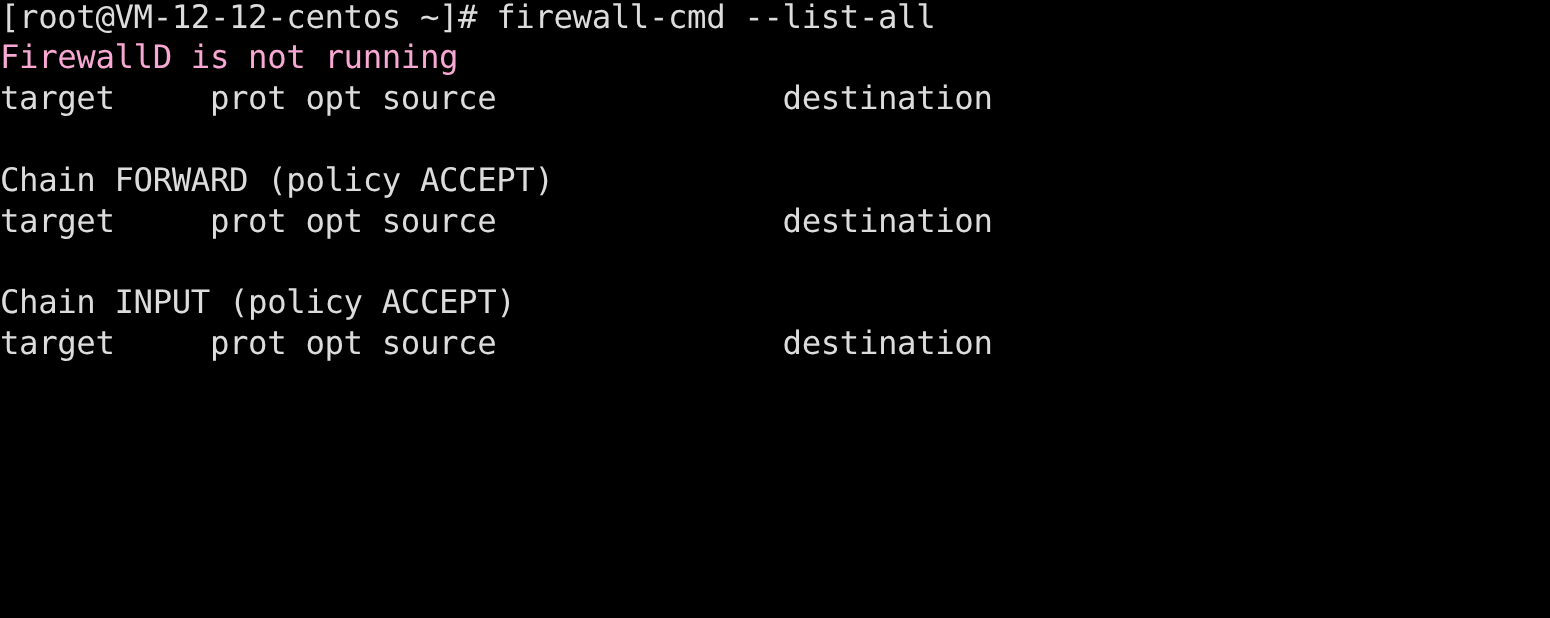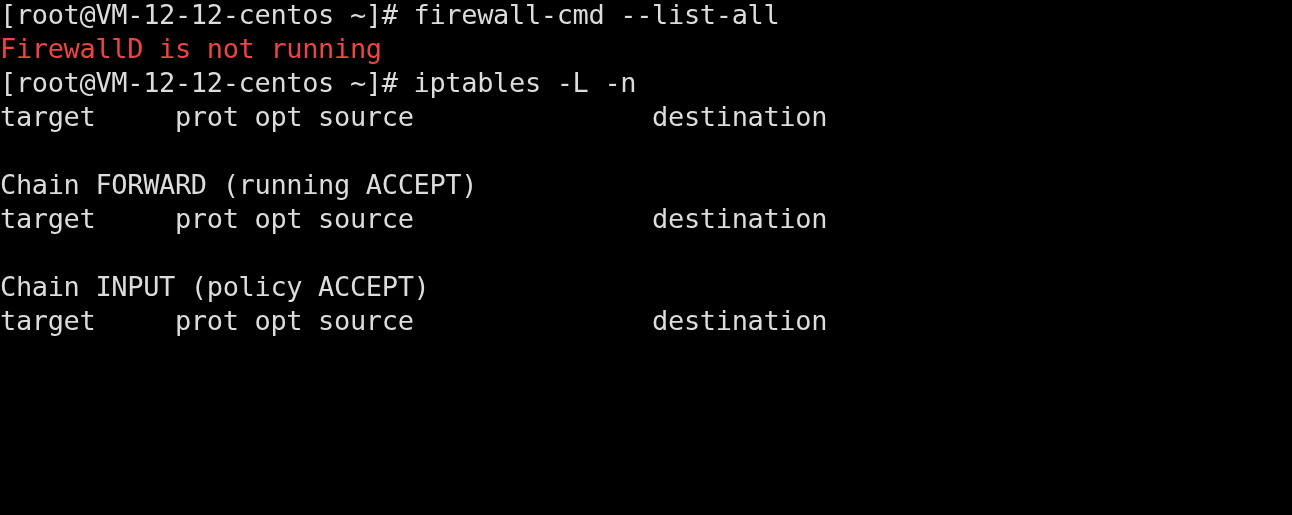--- a/index.html
+++ b/index.html
@@ -34,21 +34,21 @@
     height: 34px;
     line-height: 34px;
     white-space: pre;
     color: #dcdcdc;
     font-family: "DejaVu Sans Mono", "Liberation Mono", monospace;
     font-size: 27px;
     letter-spacing: -0.35px;
     padding-left: 0px;
   }
   .line.red {
-    color: #ef4444;
+    color: #f9a8d4;
   }
   .line.blank {
     color: transparent;
   }
   .cursor {
     display: inline-block;
     width: 17px;
     height: 31px;
     background: #ffffff;
     vertical-align: -6px;
@@ -58,28 +58,27 @@
 </head>
 <body>
 
 <div id="terminal">
   <div class="screen">
 
     <div class="line">[root@VM-12-12-centos ~]# firewall-cmd --list-all</div>
 
     <div class="line red">FirewallD is not running</div>
 
-    <div class="line">[root@VM-12-12-centos ~]# iptables -L -n</div>
 
 
     <div class="line">target     prot opt source               destination</div>
 
     <div class="line blank"></div>
 
-    <div class="line">Chain FORWARD (running ACCEPT)</div>
+    <div class="line">Chain FORWARD (policy ACCEPT)</div>
 
     <div class="line">target     prot opt source               destination</div>
 
     <div class="line blank"></div>
 
     <div class="line">Chain INPUT (policy ACCEPT)</div>
 
     <div class="line">target     prot opt source               destination</div>
 
 

